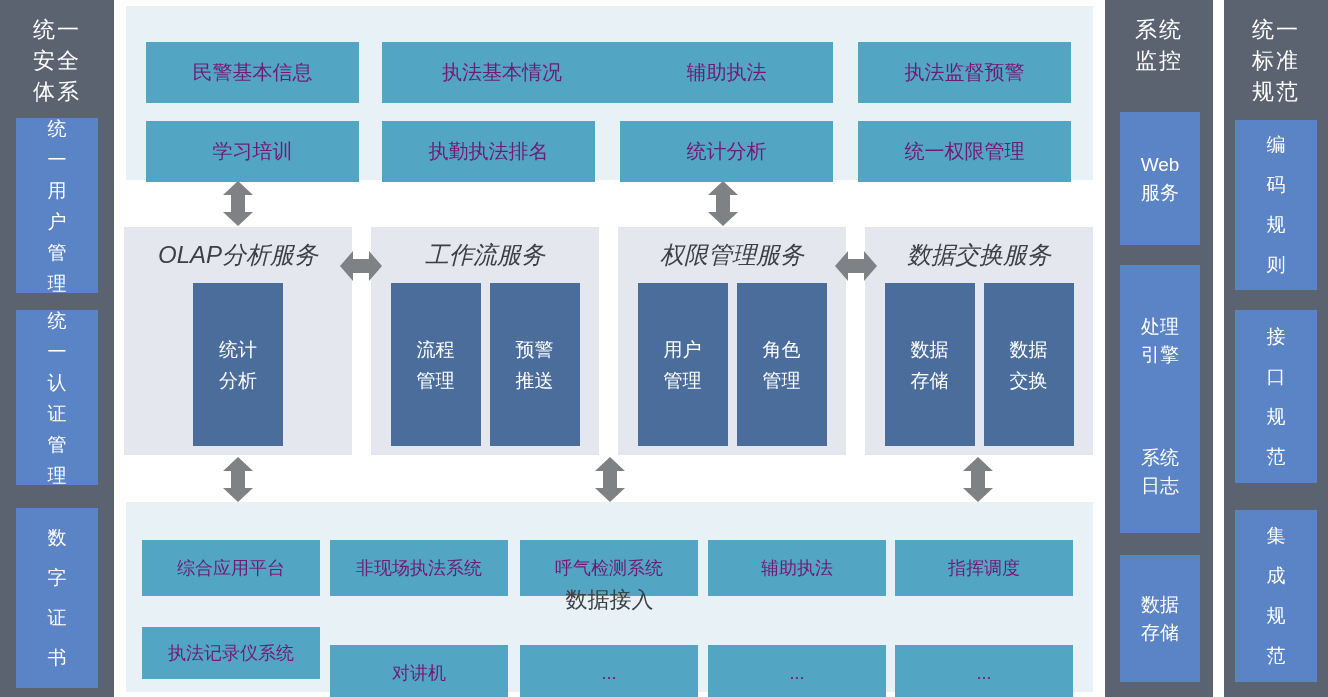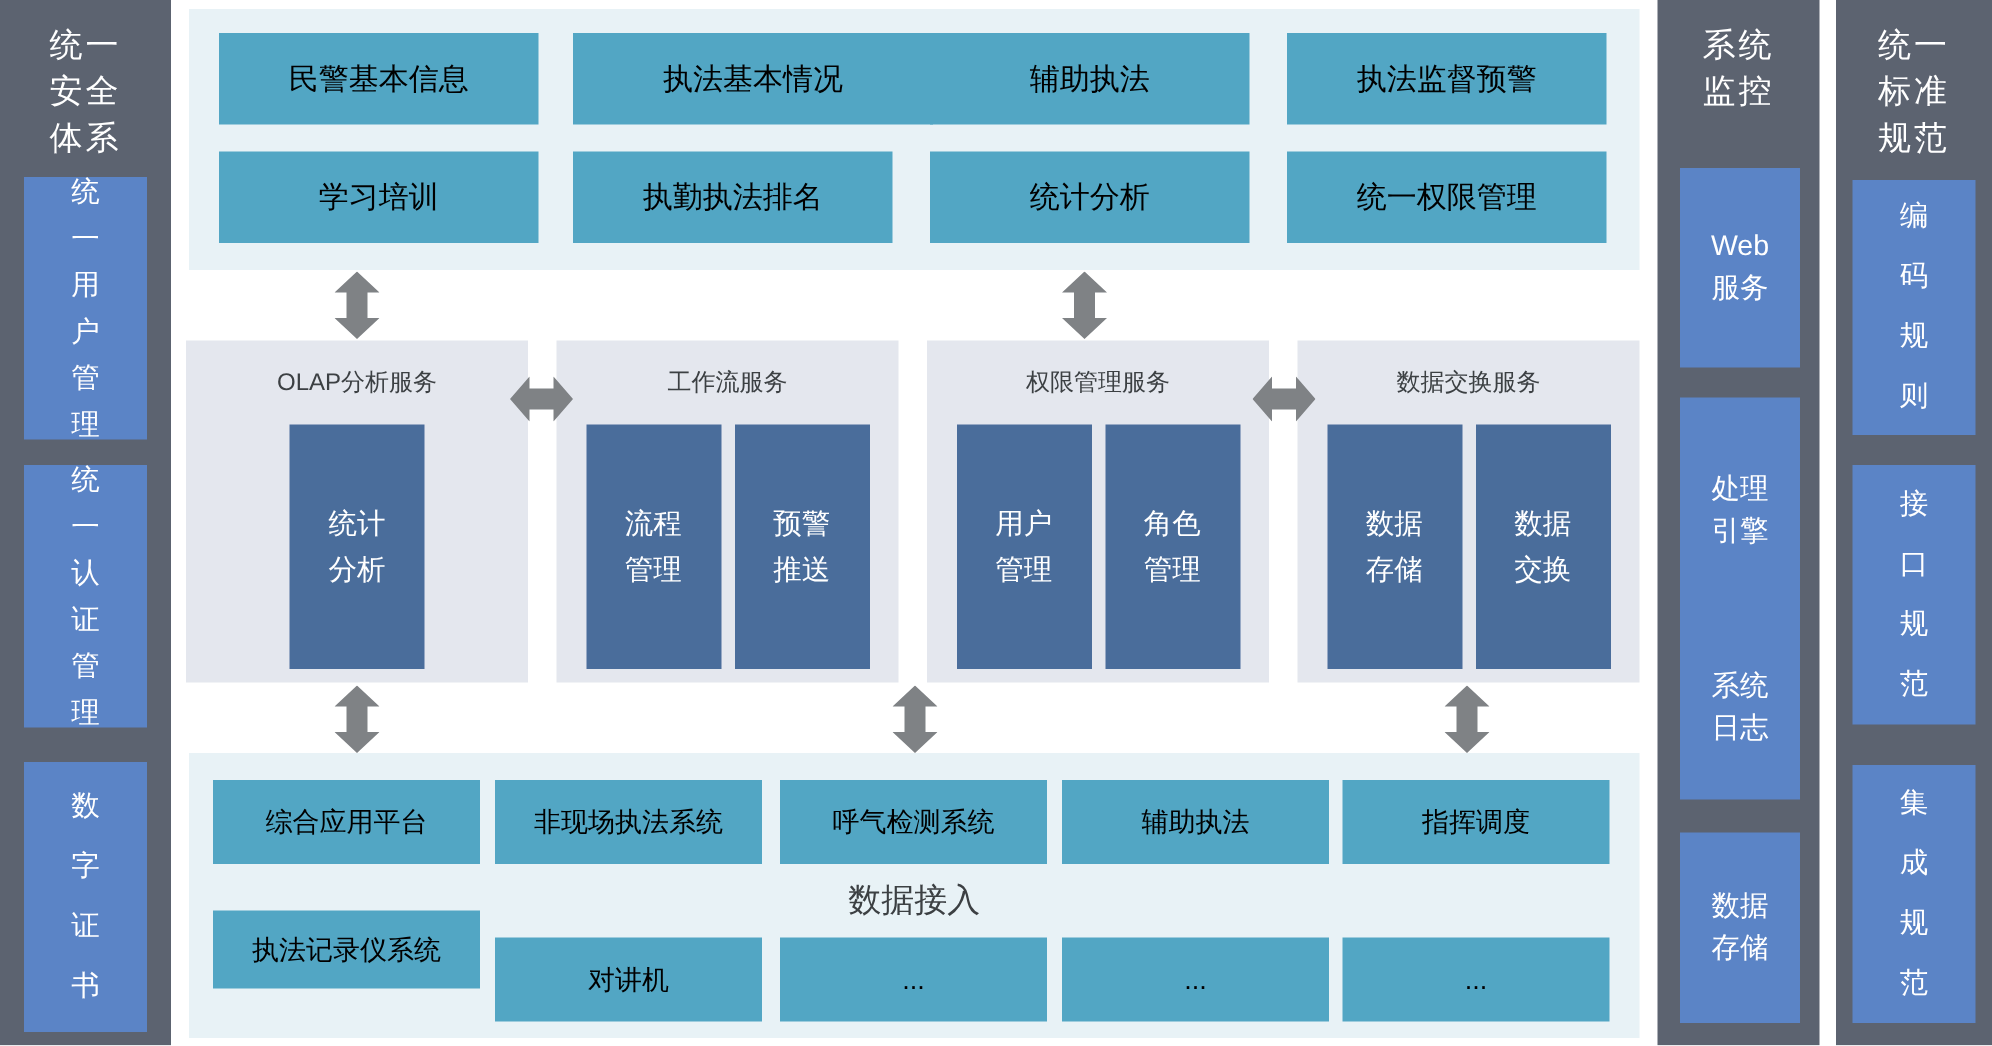--- a/index.html
+++ b/index.html
@@ -10,28 +10,28 @@
   
   .gray-col{background:#5c6370;}
   .col-title{color:#ffffff;text-align:center;font-size:22px;line-height:31px;letter-spacing:2px;padding-top:14px;}
   .blue-box{position:absolute;background:#5b84c6;color:#ffffff;display:flex;align-items:center;justify-content:center;text-align:center;}
   .vtext{display:block;width:22px;word-break:break-all;text-align:center;font-size:19px;line-height:31px;}
   .hlines{font-size:19px;line-height:28px;text-align:center;}
   .hlines span{display:block;}
 
   
   .light-section{position:absolute;background:#e8f2f6;}
-  .teal-box{position:absolute;background:#52a6c4;color:#000000;display:flex;align-items:center;justify-content:center;text-align:center;}
+  .teal-box{position:absolute;background:#52a6c4;color:#701a75;display:flex;align-items:center;justify-content:center;text-align:center;margin-top:20px;}
   .t-big{font-size:20px;}
   .t-mid{font-size:18px;}
 
   
   .group{position:absolute;background:#e4e7ee;width:228px;height:228px;top:227px;}
   .gtitle{height:56px;display:flex;align-items:center;justify-content:center;
-          color:#3c4043;font-size:16px;}
+          color:#3c4043;font-size:24px;font-style:italic;}
   .gboxes{display:flex;justify-content:center;gap:9px;}
   .ibox{width:90px;height:163px;background:#4a6d9b;color:#ffffff;
         display:flex;flex-direction:column;align-items:center;justify-content:center;
         font-size:19px;line-height:31px;text-align:center;}
 
   .data-label{position:absolute;color:#3c4043;font-size:22px;text-align:center;}
 
   .arrow{position:absolute;}
 </style>
 </head>

